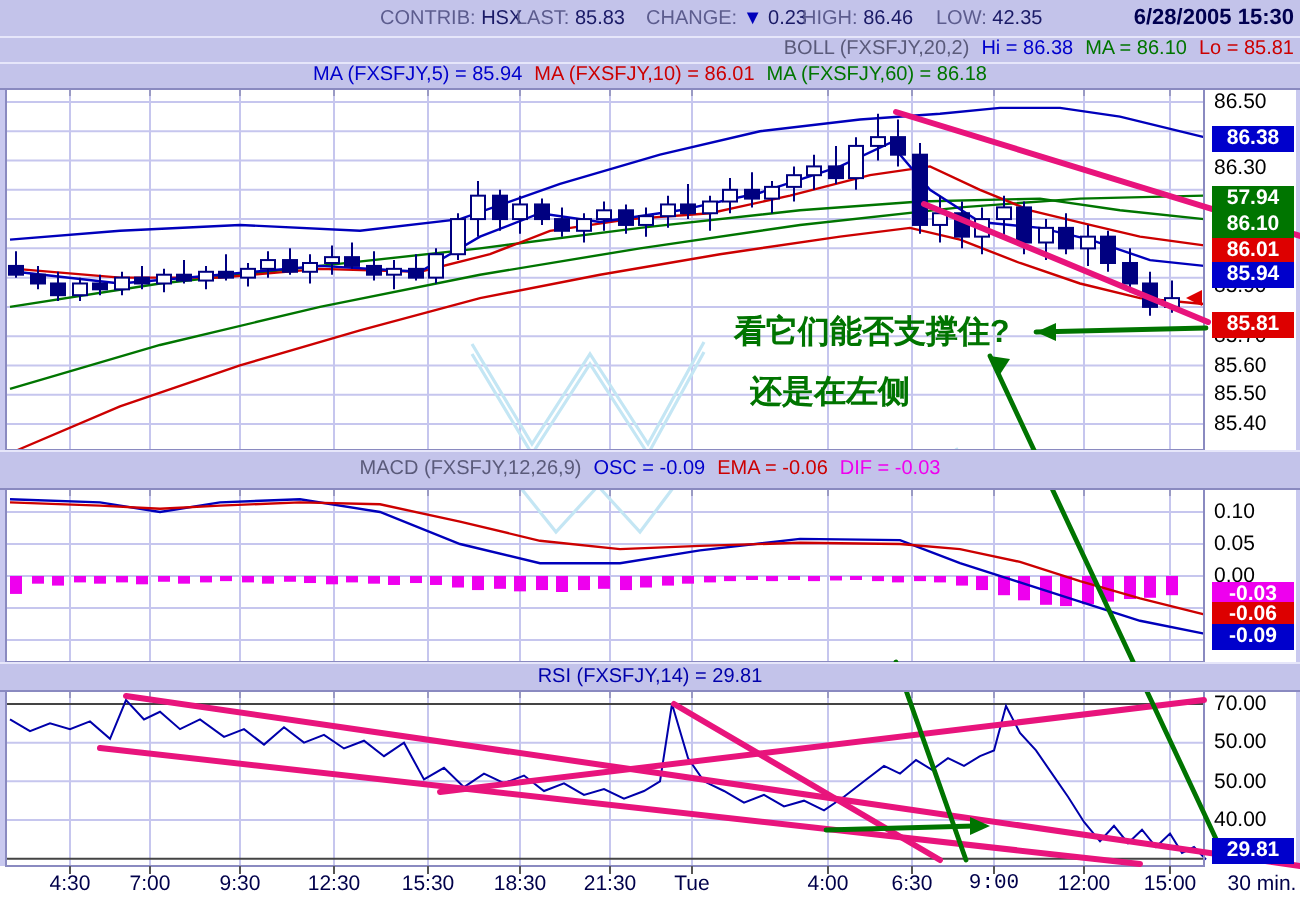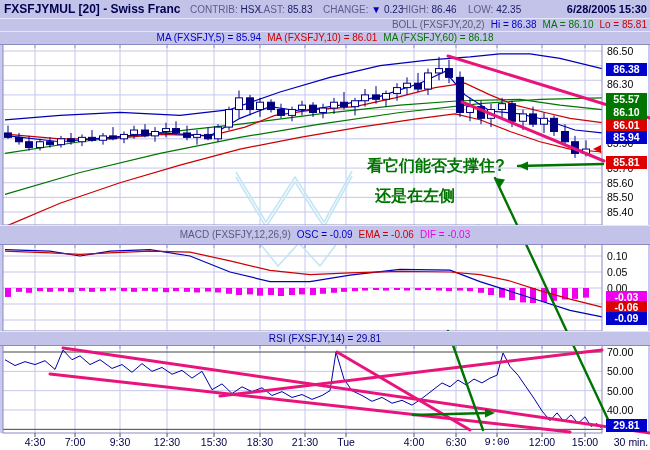--- a/index.html
+++ b/index.html
@@ -355,21 +355,20 @@
     <line x1="603" y1="164" x2="518" y2="166" stroke="#007400" stroke-width="2.4" stroke-linecap="round"></line>
     <line x1="612" y1="428" x2="495" y2="178" stroke="#007400" stroke-width="2.4" stroke-linecap="round"></line>
     <line x1="448" y1="331" x2="483" y2="430" stroke="#007400" stroke-width="2.4" stroke-linecap="round"></line>
     <line x1="413" y1="415" x2="487" y2="413" stroke="#007400" stroke-width="2.4" stroke-linecap="round"></line>
     <polygon points="518,166 528,161.5 528,170.5" fill="#007400"></polygon>
     <polygon points="495,178 505,179.5 499.5,188" fill="#007400"></polygon>
     <polygon points="495,413 485,408.5 485,417.5" fill="#007400"></polygon>
   </svg>
 
 <div class="abs" id="titlebar">
-  <span class="abs sym">FXSFJYMUL [20] - Swiss Franc</span>
   <span class="abs kv" style="left:190px">
     <span class="k">CONTRIB:</span>
     <span class="v">HSX</span></span>
   <span class="abs kv" style="left:258px">
     <span class="k">LAST:</span>
     <span class="v">85.83</span></span>
   <span class="abs kv" style="left:323px">
     <span class="k">CHANGE:</span>
     <span class="v" style="color:#0000bb">▼</span>
     <span class="v">0.23</span></span>
@@ -392,21 +391,21 @@
 
 <div id="labels-layer">
     <div class="abs ylab" style="top: 45px;">86.50</div>
     <div class="abs ylab" style="top: 78px;">86.30</div>
     <div class="abs ylab" style="top: 137px;">85.90</div>
     <div class="abs ylab" style="top: 162px;">85.70</div>
     <div class="abs ylab" style="top: 177px;">85.60</div>
     <div class="abs ylab" style="top: 191px;">85.50</div>
     <div class="abs ylab" style="top: 206px;">85.40</div>
     <div class="abs badge" style="top: 63px; background: rgb(0, 0, 204);">86.38</div>
-    <div class="abs badge" style="top: 93px; background: rgb(0, 117, 0);">55.57</div>
+    <div class="abs badge" style="top: 93px; background: rgb(0, 117, 0);">57.94</div>
     <div class="abs badge" style="top: 106px; background: rgb(0, 117, 0);">86.10</div>
     <div class="abs badge" style="top: 119px; background: rgb(221, 0, 0);">86.01</div>
     <div class="abs badge" style="top: 131px; background: rgb(0, 0, 204);">85.94</div>
     <div class="abs badge" style="top: 156px; background: rgb(221, 0, 0);">85.81</div>
     <div class="abs ylab" style="top: 250px;">0.10</div>
     <div class="abs ylab" style="top: 266px;">0.05</div>
     <div class="abs ylab" style="top: 282px;">0.00</div>
     <div class="abs badge" style="top: 291px; background: rgb(238, 0, 238);">-0.03</div>
     <div class="abs badge" style="top: 301px; background: rgb(221, 0, 0);">-0.06</div>
     <div class="abs badge" style="top: 312px; background: rgb(0, 0, 204);">-0.09</div>

